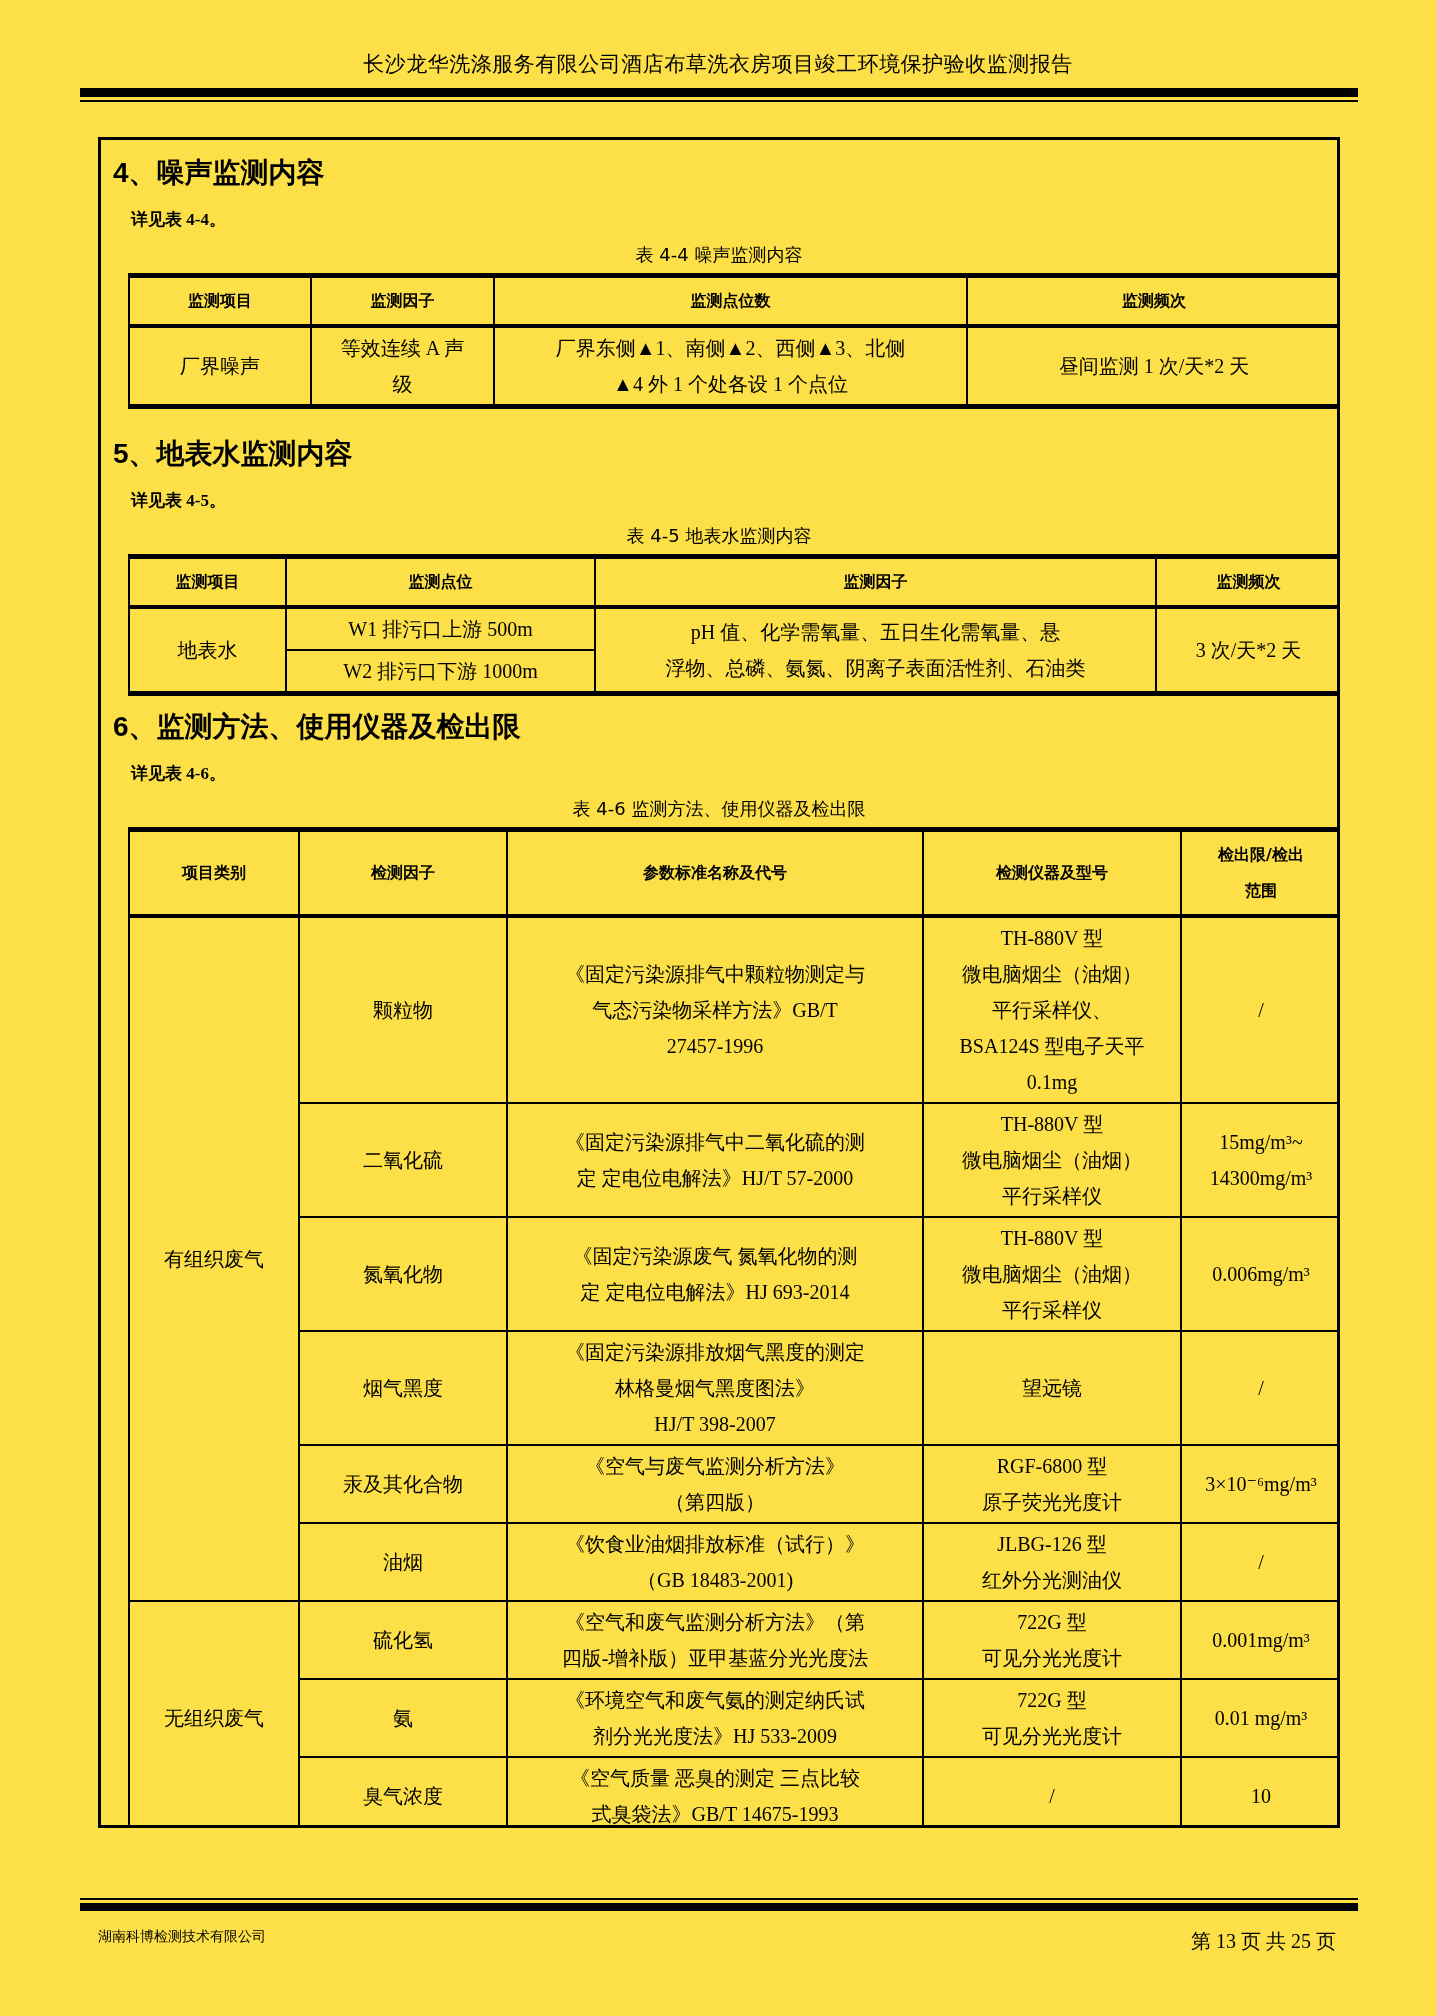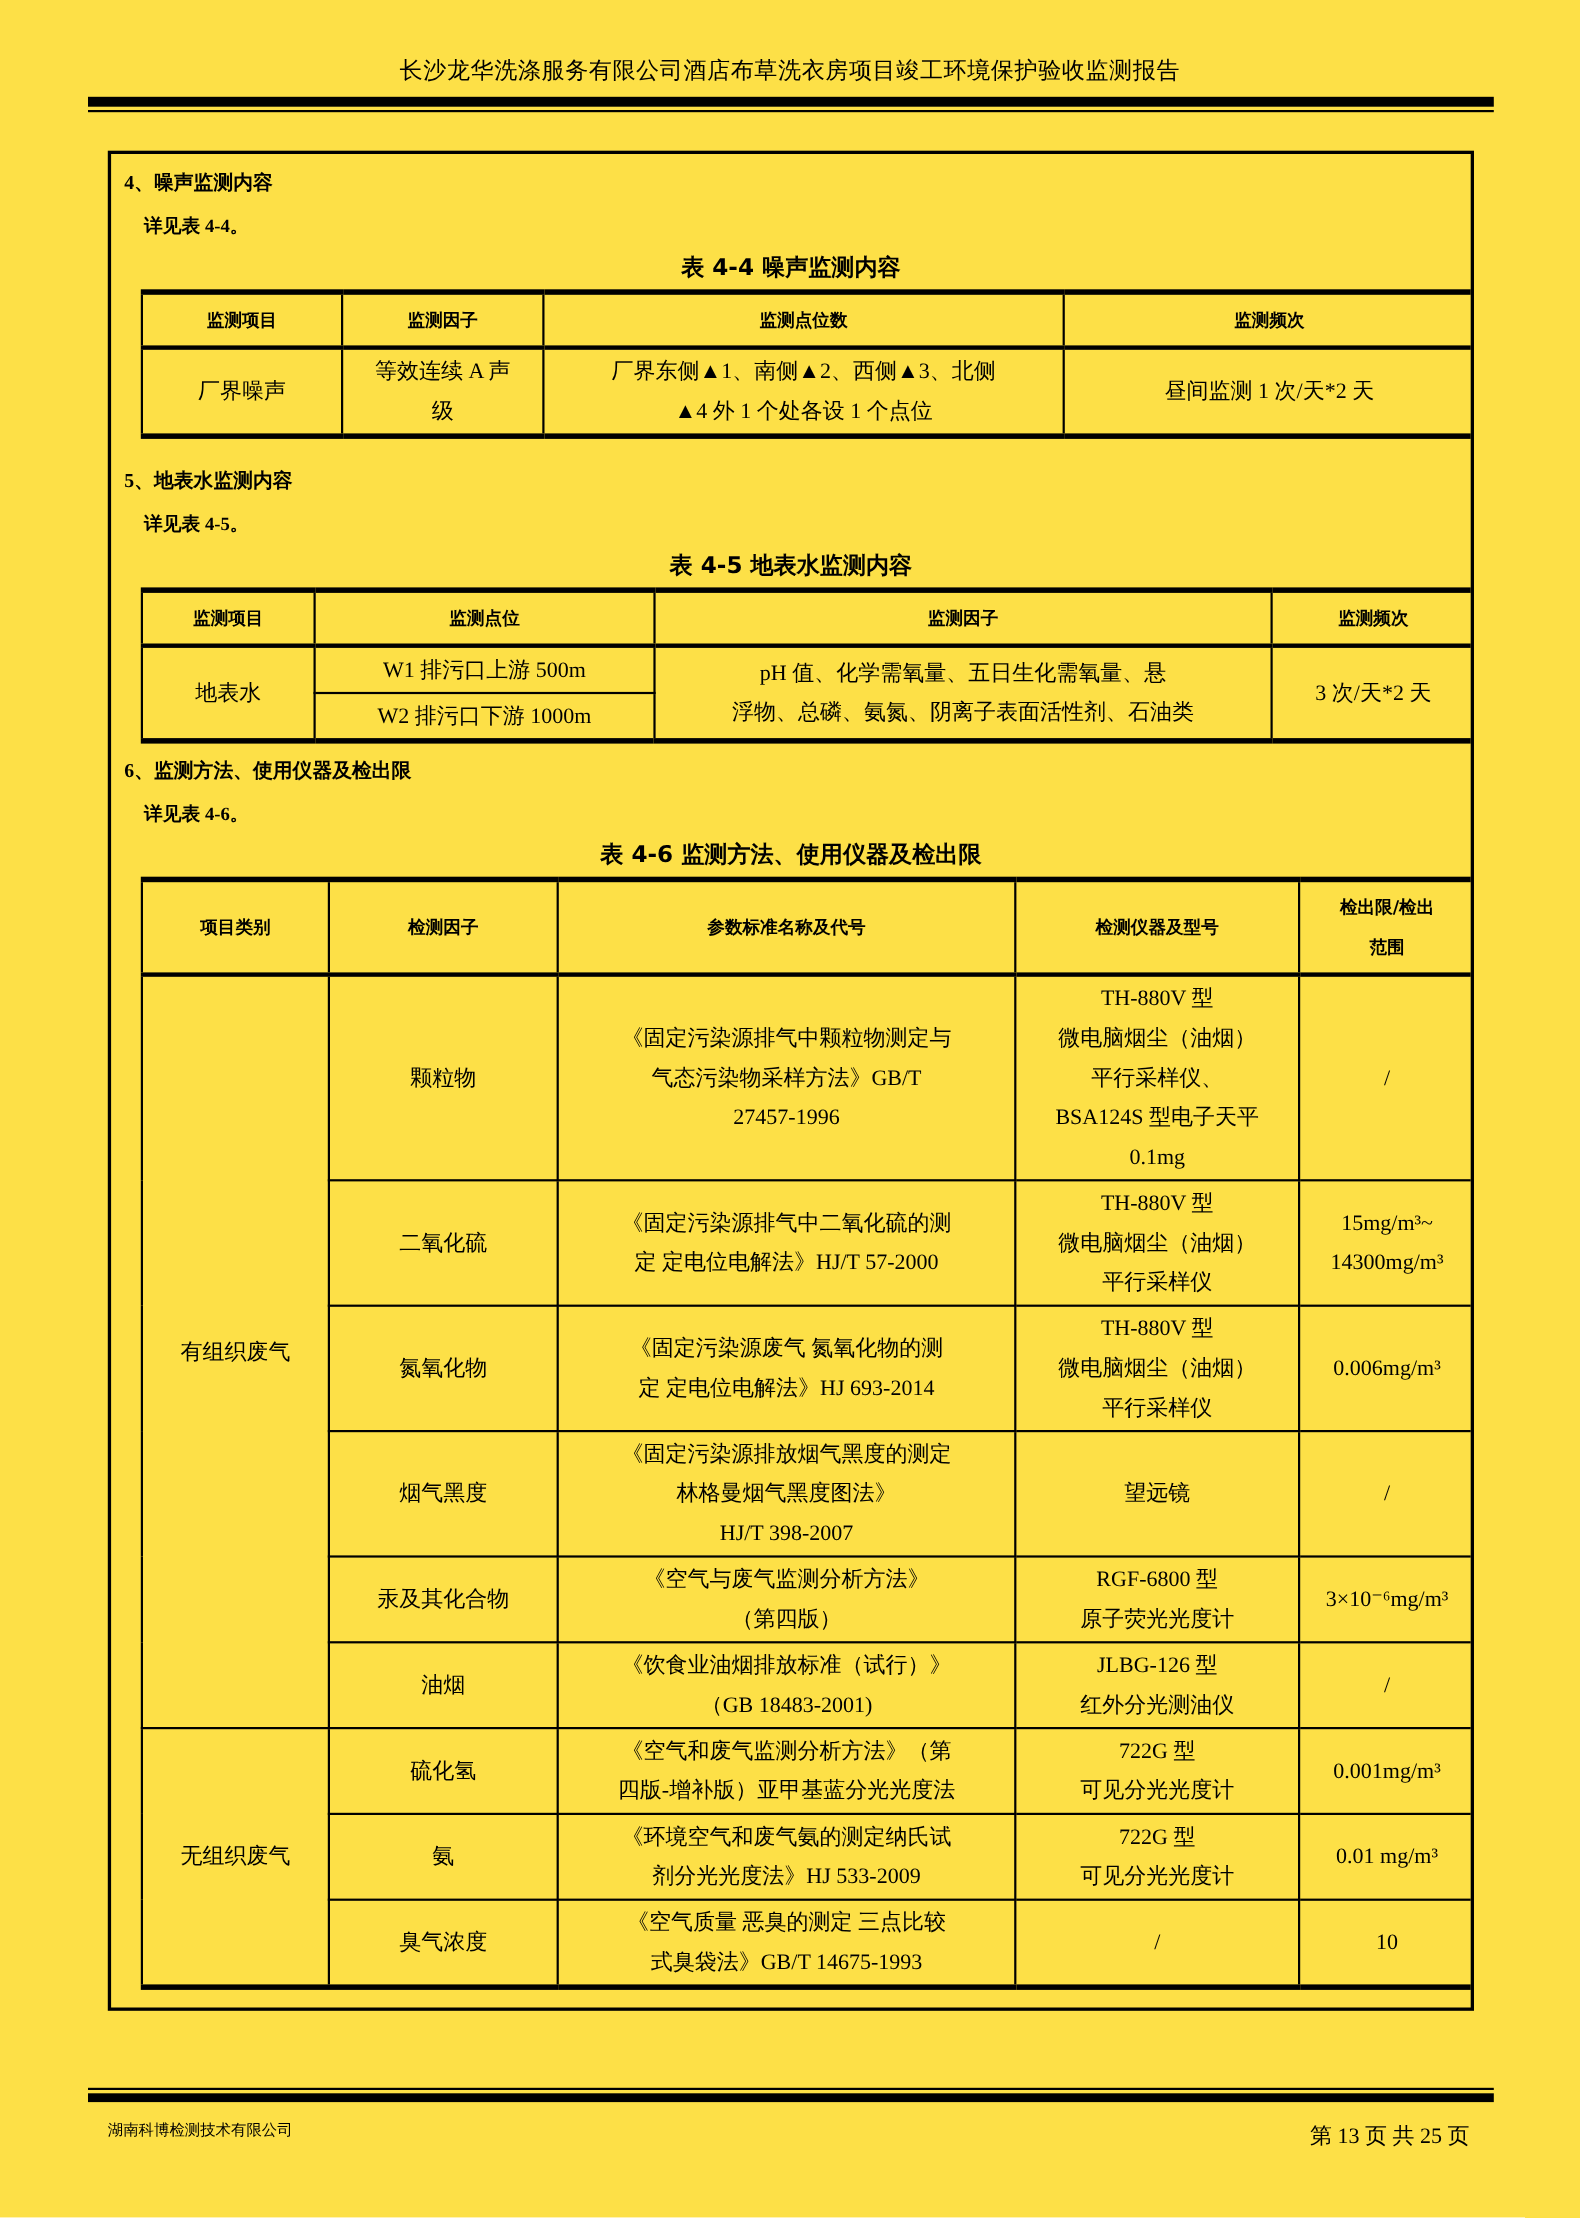--- a/index.html
+++ b/index.html
@@ -21,28 +21,28 @@
   .footer-rule .thin  { height:2px; background:#000; }
   .footer-rule .thick { height:8px; background:#000; margin-top:3px; }
   .doc-footer-left  { position:absolute; top:1928px; left:98px;  font-size:14px; }
   .doc-footer-right { position:absolute; top:1928px; right:100px; font-size:20px; }
   
   .content-box {
     position:absolute; left:98px; top:137px; width:1242px; height:1691px;
     border:3px solid #000; box-sizing:border-box; overflow:hidden;
   }
   .sec-heading {
-    margin:14px 0 0 12px; font-family:Liberation Serif, serif;
-    font-weight:bold; font-size:18px;
+    margin:14px 0 0 12px; font-family:Liberation Sans, sans-serif;
+    font-weight:bold; font-size:28px;
   }
   .sec-note { margin:16px 0 0 30px; font-size:17px;font-weight:bold; }
   .tbl-caption {
     margin:12px 0 6px 0; text-align:center;
     font-family:"DejaVu Sans","Liberation Sans",sans-serif;
-    font-weight:bold; font-size:21px;
+    font-weight:normal; font-size:18px;
   }
   
   table.t {
     border-collapse:collapse; table-layout:fixed;
     margin-left:27px; width:1212px; text-align:center;
   }
   table.t th, table.t td {
     border:2px solid #000; white-space:pre-line; overflow:hidden;
     padding:2px 4px; vertical-align:middle;
   }

